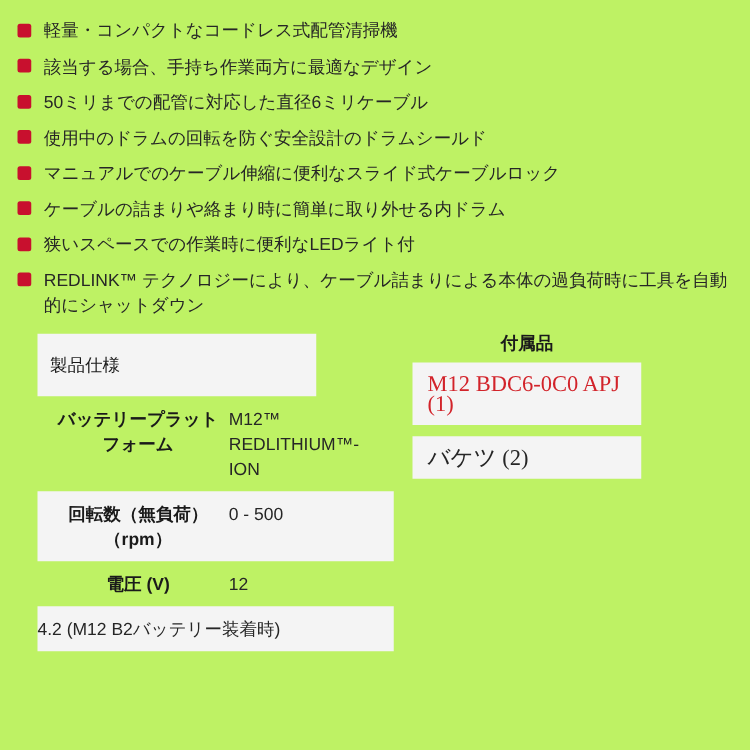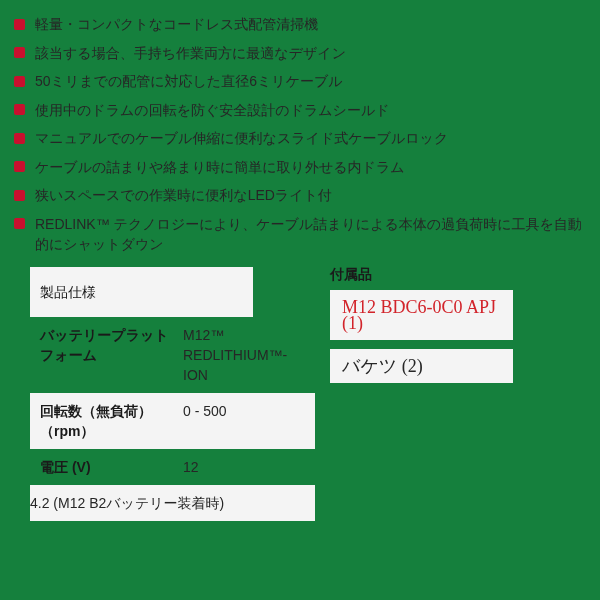--- a/index.html
+++ b/index.html
@@ -7,21 +7,21 @@
     padding: 0;
     background: #ffffff;
     font-family: "Liberation Sans", "DejaVu Sans", sans-serif;
     color: #262626;
   }
   .page {
     position: relative;
     width: 600px;
     height: 600px;
     overflow: hidden;
-    background: #15803d;
+    background: #bef264;
   }
   
   ul.features {
     list-style: none;
     margin: 14px 0 0 0;
     padding: 0 0 0 14px;
   }
   ul.features li {
     position: relative;
     padding-left: 21px;
@@ -68,20 +68,21 @@
   }
   .spec-label {
     box-sizing: border-box;
     width: 153px;
     flex: 0 0 153px;
     padding: 8px 2px 8px 10px;
     font-size: 14px;
     line-height: 20px;
     font-weight: bold;
     color: #1a1a1a;
+    text-align: center;
   }
   .spec-value {
     box-sizing: border-box;
     flex: 1;
     padding: 8px 10px 8px 0;
     font-size: 14px;
     line-height: 20px;
     color: #262626;
   }
   
@@ -89,20 +90,21 @@
     width: 183px;
     flex: 0 0 183px;
     margin-left: 15px;
   }
   .acc-title {
     font-size: 14px;
     line-height: 20px;
     font-weight: bold;
     color: #1a1a1a;
     margin: -3px 0 6px 0;
+    text-align: center;
   }
   .acc-item {
     box-sizing: border-box;
     background: #f4f4f4;
     padding: 9px 12px;
     margin-bottom: 9px;
     font-size: 18px;
     line-height: 16px;
     color: #262626;
     font-family: Liberation Serif, serif;

